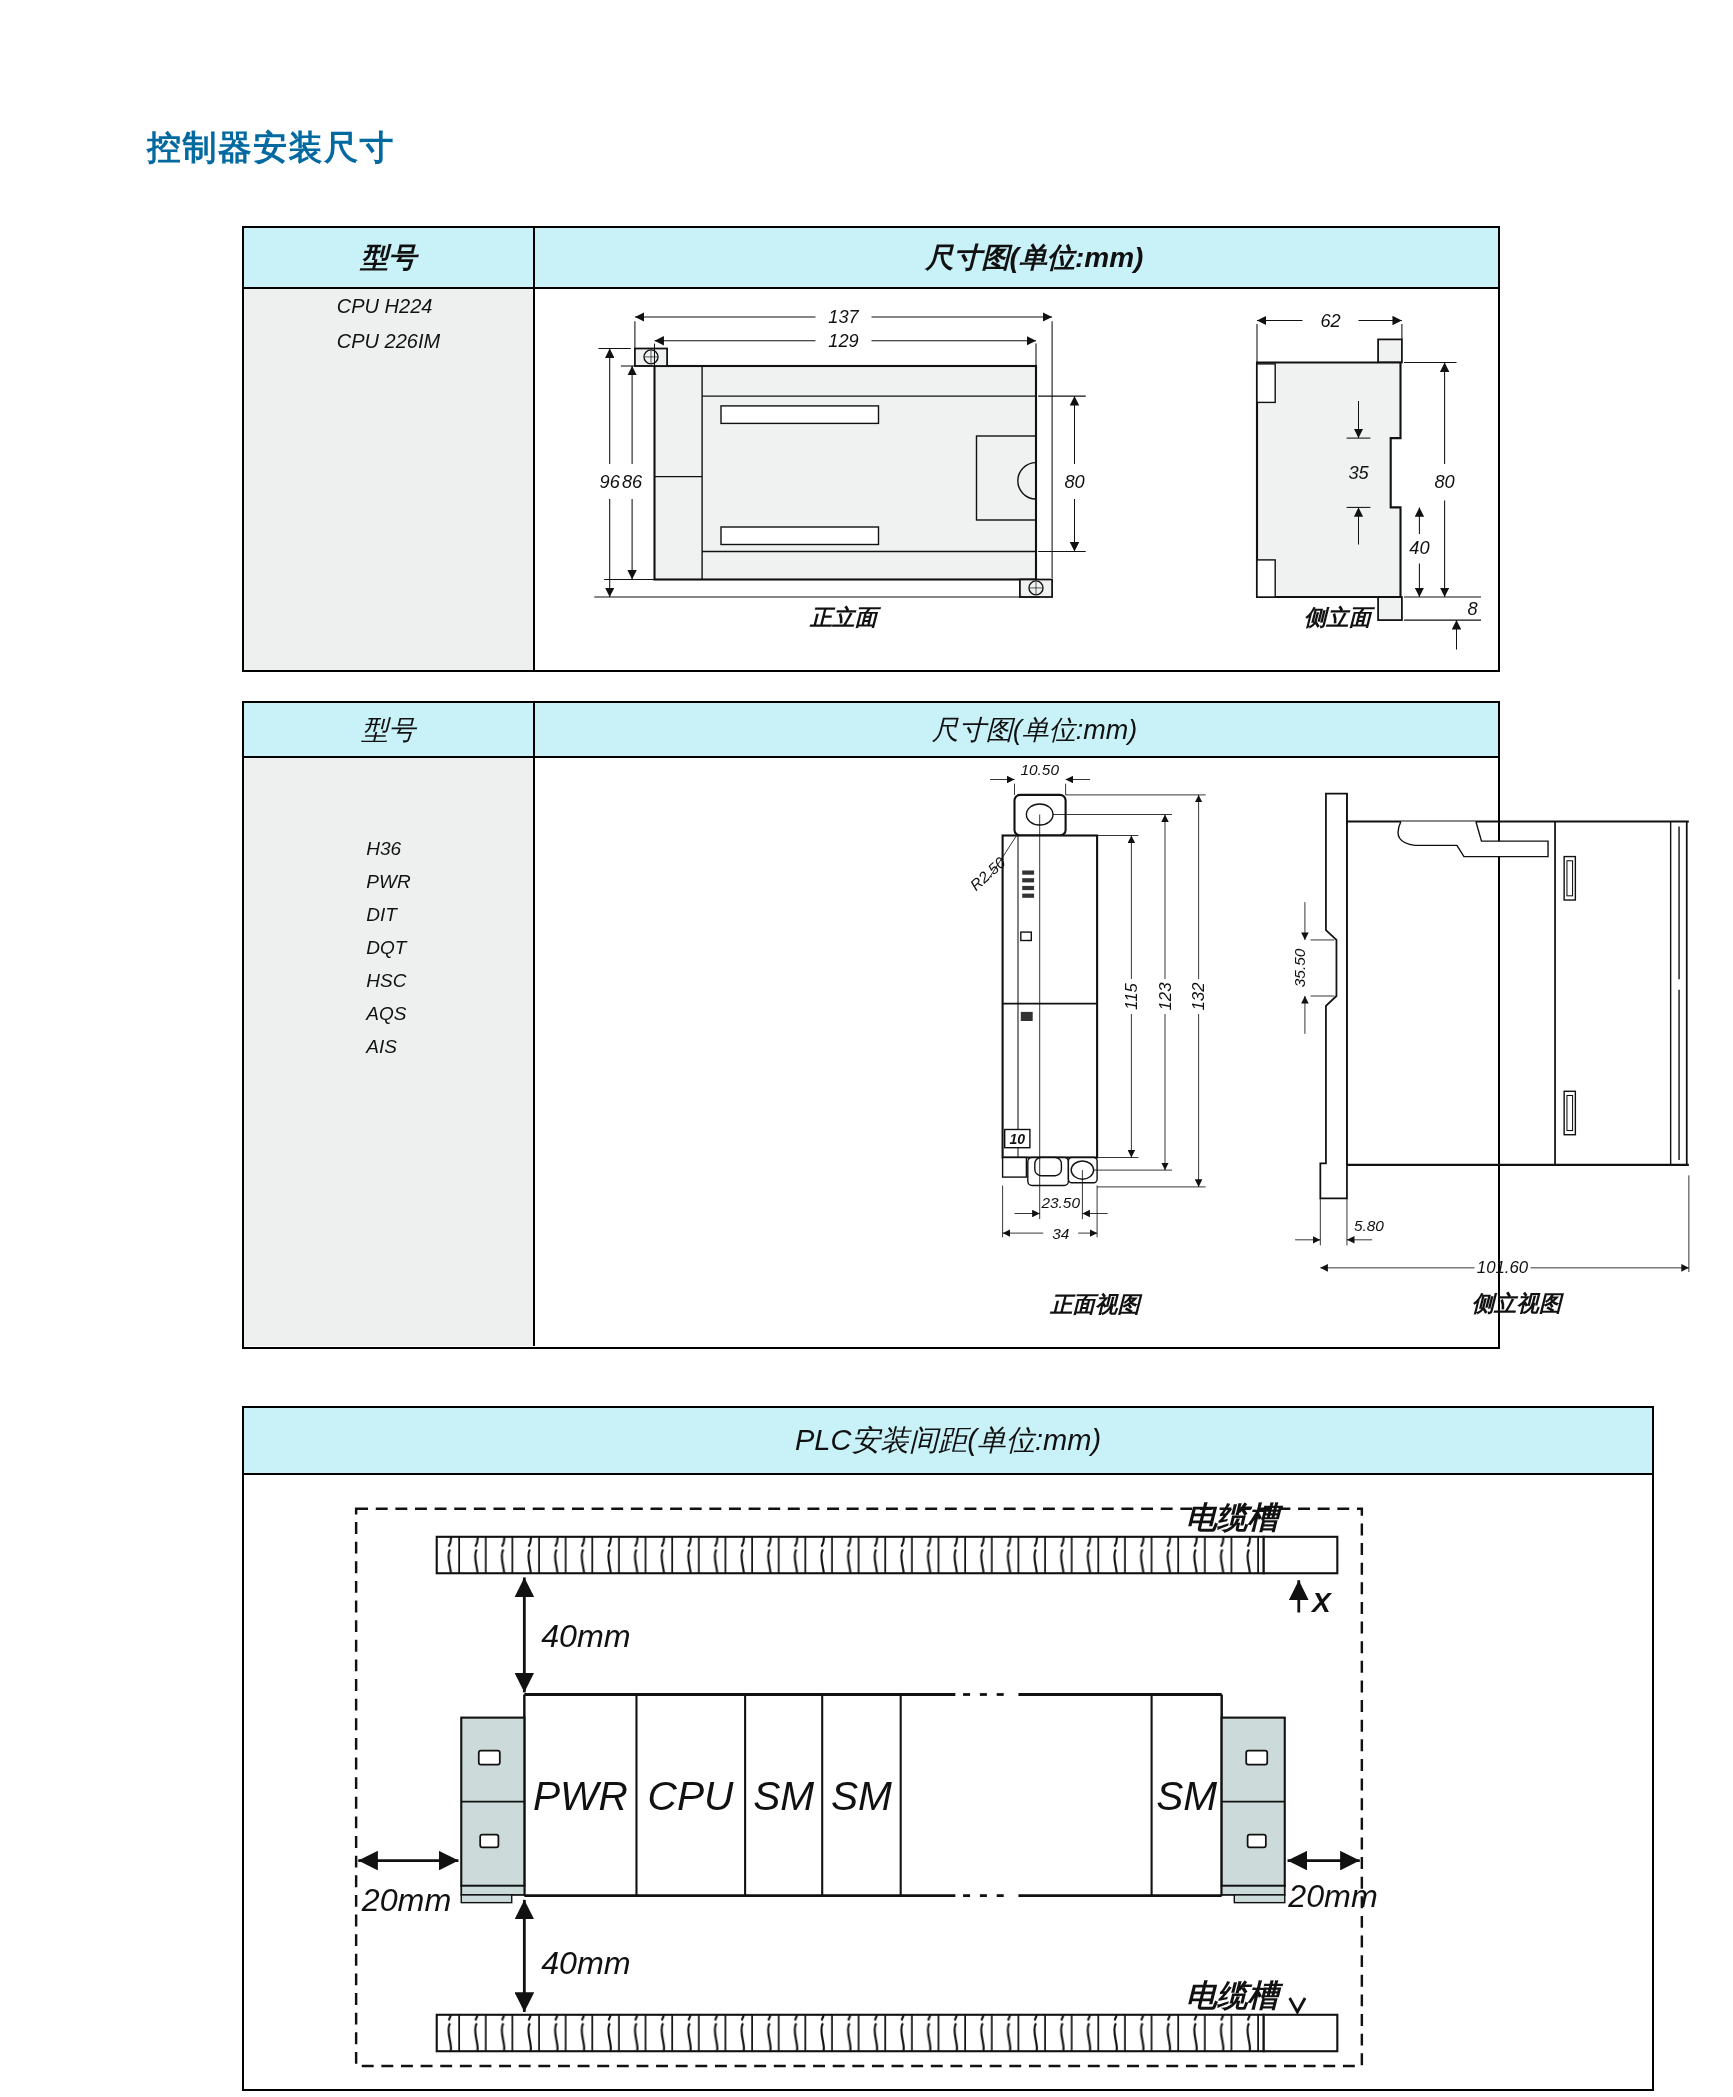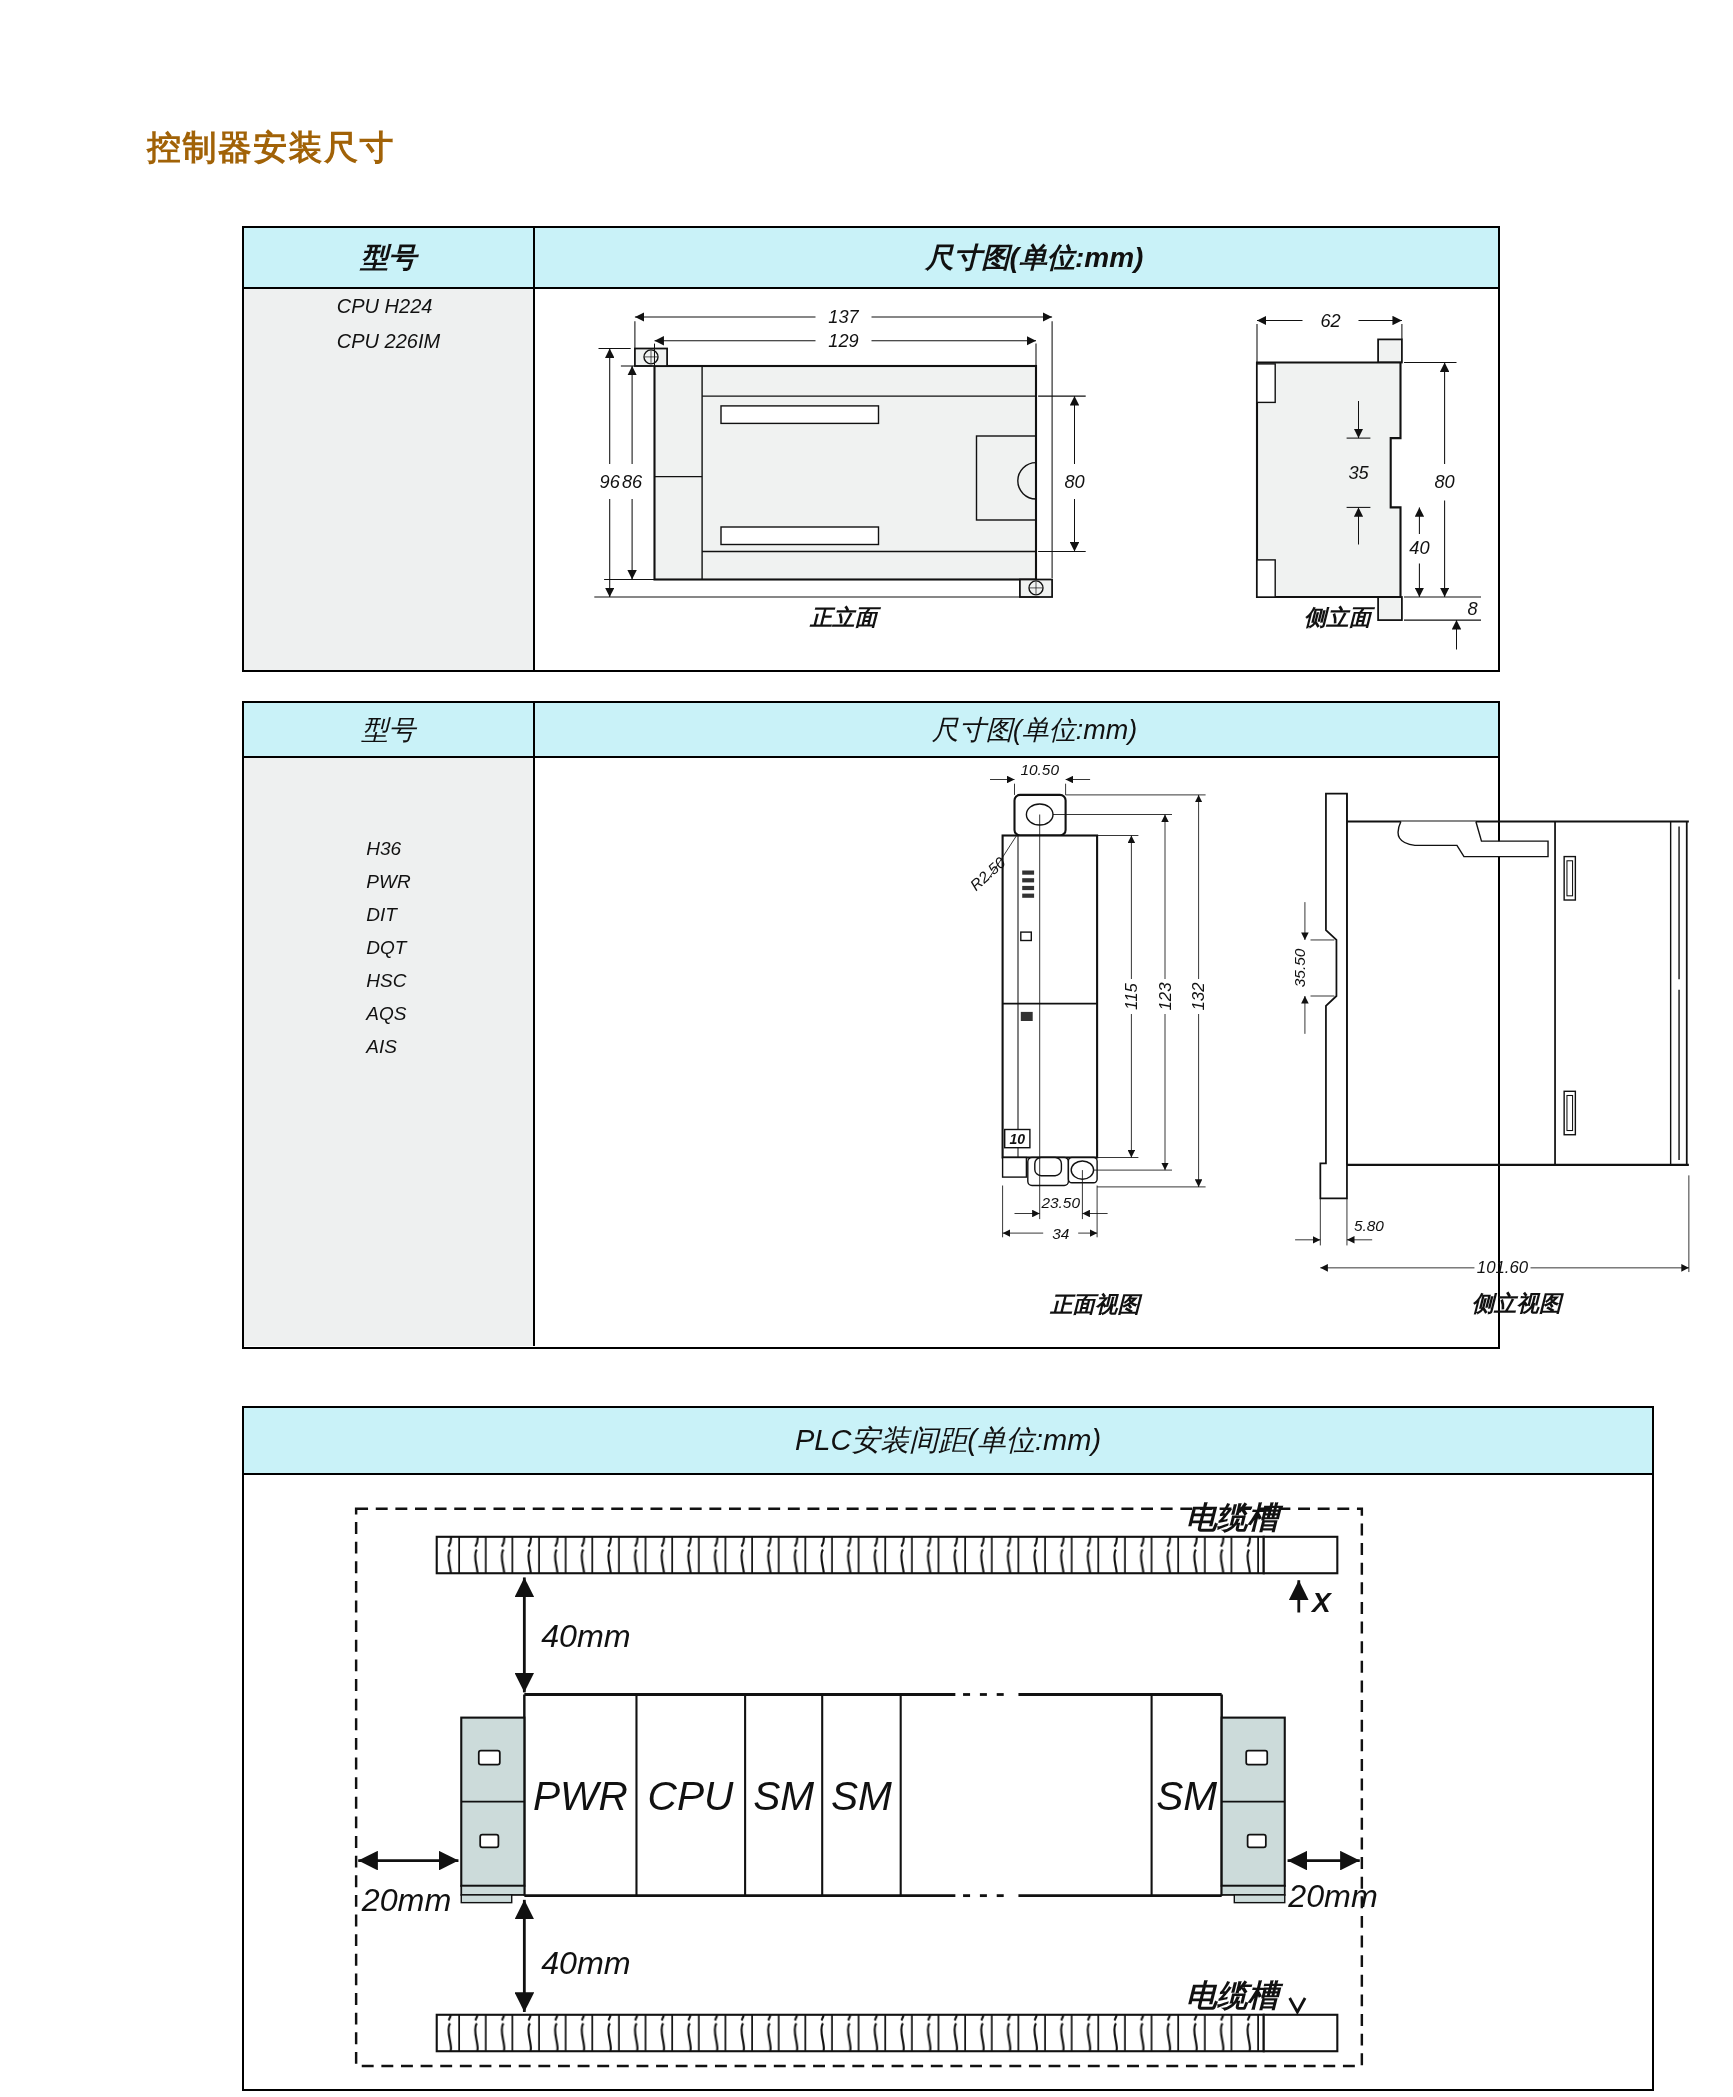--- a/index.html
+++ b/index.html
@@ -1,18 +1,18 @@
 <!DOCTYPE html>
 <html style="font-size:11.2px"><head>
 <meta charset="utf-8">
 <style>
   html,body{margin:0;padding:0;background:#ffffff;}
   body{width:1733px;height:2097px;font-family:"Liberation Sans",sans-serif;color:#111;}
   .page{position:relative;width:1733px;height:2097px;background:#fff;overflow:hidden;}
-  .page-title{position:absolute;left:147px;top:125px;font-size:34px;font-weight:bold;color:#a16207;letter-spacing:1.4px;}
+  .page-title{position:absolute;left:147px;top:125px;font-size:34px;font-weight:bold;color:#0369a1;letter-spacing:1.4px;}
   .tbl{position:absolute;border:2.1px solid #000;background:#fff;box-sizing:border-box;font-style:italic;}
   .tbl-header{display:flex;border-bottom:2.1px solid #000;background:#c9f2f8;box-sizing:border-box;}
   .th{display:flex;align-items:center;justify-content:center;box-sizing:border-box;}
   .th-model{width:291px;border-right:2.1px solid #000;}
   .th-dim{flex:1;padding-left:36px;}
   .t1 .th{font-size:28px;font-weight:bold;}
   .t2 .th{font-size:27px;font-weight:normal;}
   .tbl-body{position:relative;display:flex;box-sizing:border-box;}
   .cell-model{width:291px;border-right:2.1px solid #000;background:#eef0f0;box-sizing:border-box;display:flex;justify-content:center;}
   .cell-dim{flex:1;position:relative;background:#fff;}

